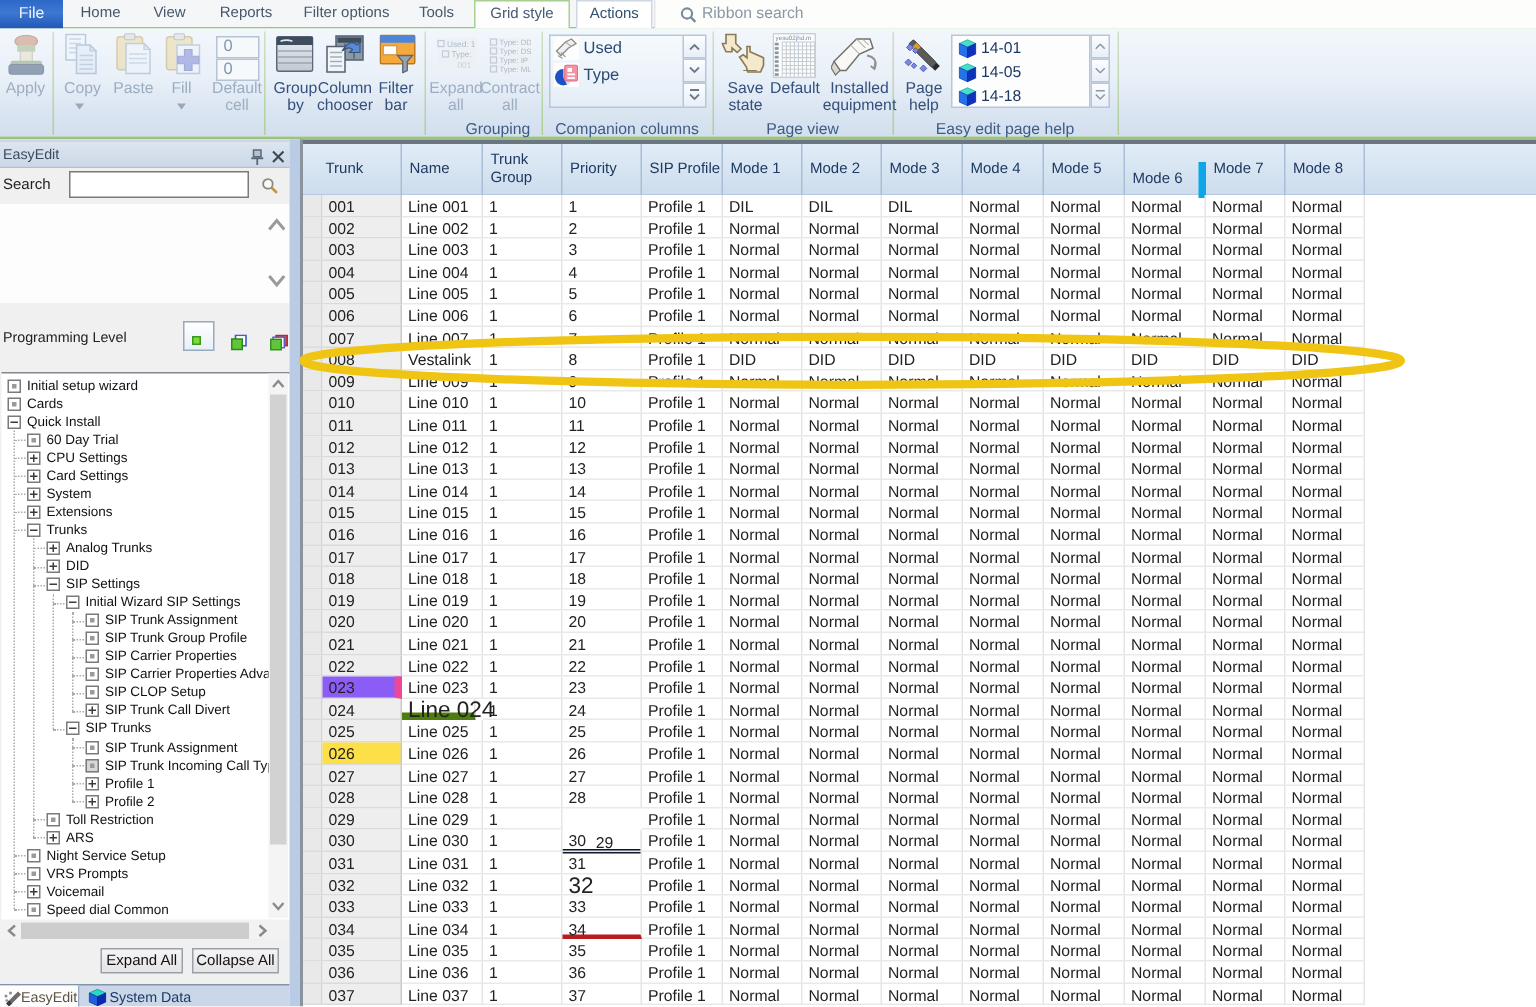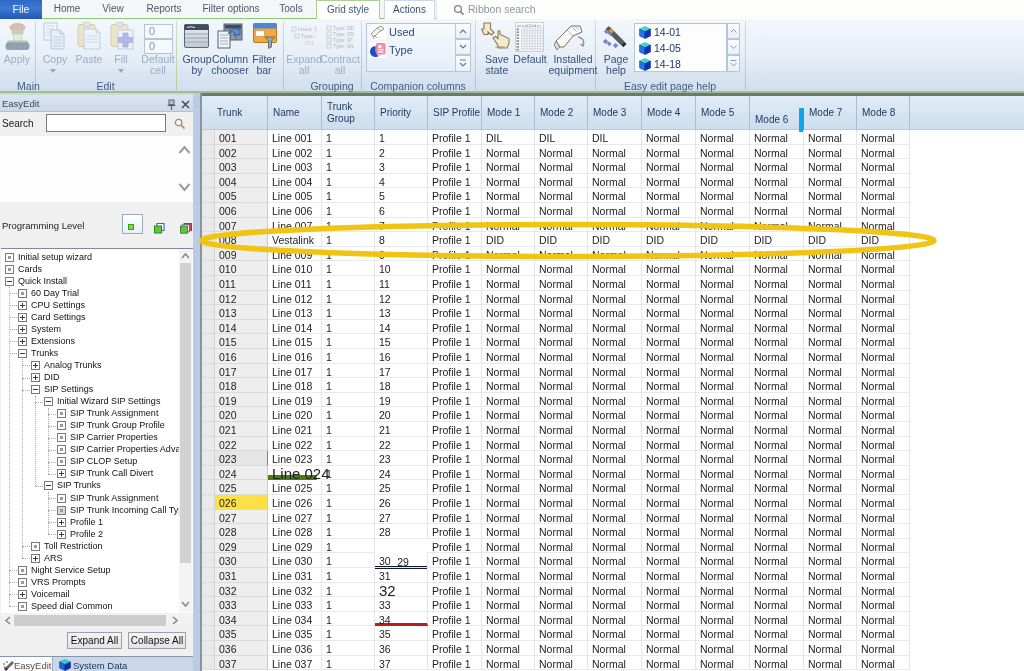--- a/index.html
+++ b/index.html
@@ -30,31 +30,28 @@
 </div>
   </div>
 <div class="abs" style="left:0;top:19px;width:1024px;height:74px;background:linear-gradient(180deg,#f2f7fc 0%,#e9f0f8 45%,#d9e4f1 80%,#d3dfee 100%);border-bottom:2px solid #9cc282;">
 <div class="sep" style="left:35px;"></div>
 <div class="sep" style="left:176px;"></div>
 <div class="sep" style="left:283px;"></div>
 <div class="sep" style="left:361px;"></div>
 <div class="sep" style="left:475px;"></div>
 <div class="sep" style="left:595px;"></div>
 <div class="sep" style="left:745px;"></div>
-<div class="abs" style="left:0px;top:0;width:57px;height:71px;">
-      <div class="grplbl">Main</div>
-    </div>
-<div class="abs" style="left:35px;top:0;width:141px;height:71px;">
-      <div class="grplbl">Edit</div>
-    </div>
 <div class="abs" style="left:293px;top:0;width:78px;height:71px;">
       <div class="grplbl">Grouping</div>
     </div>
 <div class="abs" style="left:361px;top:0;width:114px;height:71px;">
       <div class="grplbl">Companion columns</div>
+    </div>
+<div class="abs" style="left:475px;top:0;width:120px;height:71px;">
+      <div class="grplbl">Page view</div>
     </div>
 <div class="abs" style="left:595px;top:0;width:150px;height:71px;">
       <div class="grplbl">Easy edit page help</div>
     </div>
 <svg class="abs" style="left:4px;top:4px;opacity:0.5;" width="27" height="29" viewBox="0 0 27 29">
 <ellipse cx="13.5" cy="4.5" rx="7.5" ry="4" fill="#c88468" stroke="#9a604a" stroke-width="0.8"></ellipse>
 <rect x="7.5" y="7" width="12" height="4.5" fill="#8fb87e"></rect>
 <rect x="9.5" y="11" width="8" height="7" fill="#e8dcc0" stroke="#b0a080" stroke-width="0.7"></rect>
 <rect x="3" y="17.5" width="21" height="4" rx="1.5" fill="#7c9e6e"></rect>
 <rect x="2" y="20" width="23" height="6.5" rx="2" fill="#3c5272" stroke="#2c3e58" stroke-width="0.8"></rect>
@@ -836,21 +833,21 @@
 <div class="abs" style="left:228px;top:343.59999999999997px;width:54px;height:14.6px;border-right:1px solid #e5e5e5;border-bottom:1px solid #e9e9e9;font-size:10.5px;color:#222;line-height:16px;padding-left:4px;white-space:nowrap;">Profile 1</div>
 <div class="abs" style="left:282px;top:343.59999999999997px;width:53px;height:14.6px;border-right:1px solid #e5e5e5;border-bottom:1px solid #e9e9e9;font-size:10.5px;color:#222;line-height:16px;padding-left:4px;white-space:nowrap;">Normal</div>
 <div class="abs" style="left:335px;top:343.59999999999997px;width:53px;height:14.6px;border-right:1px solid #e5e5e5;border-bottom:1px solid #e9e9e9;font-size:10.5px;color:#222;line-height:16px;padding-left:4px;white-space:nowrap;">Normal</div>
 <div class="abs" style="left:388px;top:343.59999999999997px;width:54px;height:14.6px;border-right:1px solid #e5e5e5;border-bottom:1px solid #e9e9e9;font-size:10.5px;color:#222;line-height:16px;padding-left:4px;white-space:nowrap;">Normal</div>
 <div class="abs" style="left:442px;top:343.59999999999997px;width:54px;height:14.6px;border-right:1px solid #e5e5e5;border-bottom:1px solid #e9e9e9;font-size:10.5px;color:#222;line-height:16px;padding-left:4px;white-space:nowrap;">Normal</div>
 <div class="abs" style="left:496px;top:343.59999999999997px;width:54px;height:14.6px;border-right:1px solid #e5e5e5;border-bottom:1px solid #e9e9e9;font-size:10.5px;color:#222;line-height:16px;padding-left:4px;white-space:nowrap;">Normal</div>
 <div class="abs" style="left:550px;top:343.59999999999997px;width:54px;height:14.6px;border-right:1px solid #e5e5e5;border-bottom:1px solid #e9e9e9;font-size:10.5px;color:#222;line-height:16px;padding-left:4px;white-space:nowrap;">Normal</div>
 <div class="abs" style="left:604px;top:343.59999999999997px;width:53px;height:14.6px;border-right:1px solid #e5e5e5;border-bottom:1px solid #e9e9e9;font-size:10.5px;color:#222;line-height:16px;padding-left:4px;white-space:nowrap;">Normal</div>
 <div class="abs" style="left:657px;top:343.59999999999997px;width:53px;height:14.6px;border-right:1px solid #e5e5e5;border-bottom:1px solid #e9e9e9;font-size:10.5px;color:#222;line-height:16px;padding-left:4px;white-space:nowrap;">Normal</div>
 <div class="abs" style="left:2px;top:358.2px;width:13px;height:14.6px;background:#e9e9e9;border-right:1px solid #d4d4d4;border-bottom:1px solid #dcdcdc;"></div>
-<div class="abs" style="left:15px;top:358.2px;width:53px;height:14.6px;background:#e5e5e5;border-right:1px solid #ec4899;border-bottom:1px solid #dadada;font-size:10.5px;color:#222;line-height:16px;padding-left:4px;">023</div>
+<div class="abs" style="left:15px;top:358.2px;width:53px;height:14.6px;background:#8b5cf6;border-right:5px solid #ec4899;border-bottom:1px solid #dadada;font-size:10.5px;color:#222;line-height:16px;padding-left:4px;">023</div>
 <div class="abs" style="left:68px;top:358.2px;width:54px;height:14.6px;border-right:1px solid #e5e5e5;border-bottom:1px solid #e9e9e9;font-size:10.5px;color:#222;line-height:16px;padding-left:4px;white-space:nowrap;">Line 023</div>
 <div class="abs" style="left:122px;top:358.2px;width:53px;height:14.6px;border-right:1px solid #e5e5e5;border-bottom:1px solid #e9e9e9;font-size:10.5px;color:#222;line-height:16px;padding-left:4px;white-space:nowrap;">1</div>
 <div class="abs" style="left:175px;top:358.2px;width:53px;height:14.6px;border-right:1px solid #e5e5e5;border-bottom:1px solid #e9e9e9;font-size:10.5px;color:#222;line-height:16px;padding-left:4px;white-space:nowrap;">23</div>
 <div class="abs" style="left:228px;top:358.2px;width:54px;height:14.6px;border-right:1px solid #e5e5e5;border-bottom:1px solid #e9e9e9;font-size:10.5px;color:#222;line-height:16px;padding-left:4px;white-space:nowrap;">Profile 1</div>
 <div class="abs" style="left:282px;top:358.2px;width:53px;height:14.6px;border-right:1px solid #e5e5e5;border-bottom:1px solid #e9e9e9;font-size:10.5px;color:#222;line-height:16px;padding-left:4px;white-space:nowrap;">Normal</div>
 <div class="abs" style="left:335px;top:358.2px;width:53px;height:14.6px;border-right:1px solid #e5e5e5;border-bottom:1px solid #e9e9e9;font-size:10.5px;color:#222;line-height:16px;padding-left:4px;white-space:nowrap;">Normal</div>
 <div class="abs" style="left:388px;top:358.2px;width:54px;height:14.6px;border-right:1px solid #e5e5e5;border-bottom:1px solid #e9e9e9;font-size:10.5px;color:#222;line-height:16px;padding-left:4px;white-space:nowrap;">Normal</div>
 <div class="abs" style="left:442px;top:358.2px;width:54px;height:14.6px;border-right:1px solid #e5e5e5;border-bottom:1px solid #e9e9e9;font-size:10.5px;color:#222;line-height:16px;padding-left:4px;white-space:nowrap;">Normal</div>
 <div class="abs" style="left:496px;top:358.2px;width:54px;height:14.6px;border-right:1px solid #e5e5e5;border-bottom:1px solid #e9e9e9;font-size:10.5px;color:#222;line-height:16px;padding-left:4px;white-space:nowrap;">Normal</div>
 <div class="abs" style="left:550px;top:358.2px;width:54px;height:14.6px;border-right:1px solid #e5e5e5;border-bottom:1px solid #e9e9e9;font-size:10.5px;color:#222;line-height:16px;padding-left:4px;white-space:nowrap;">Normal</div>

